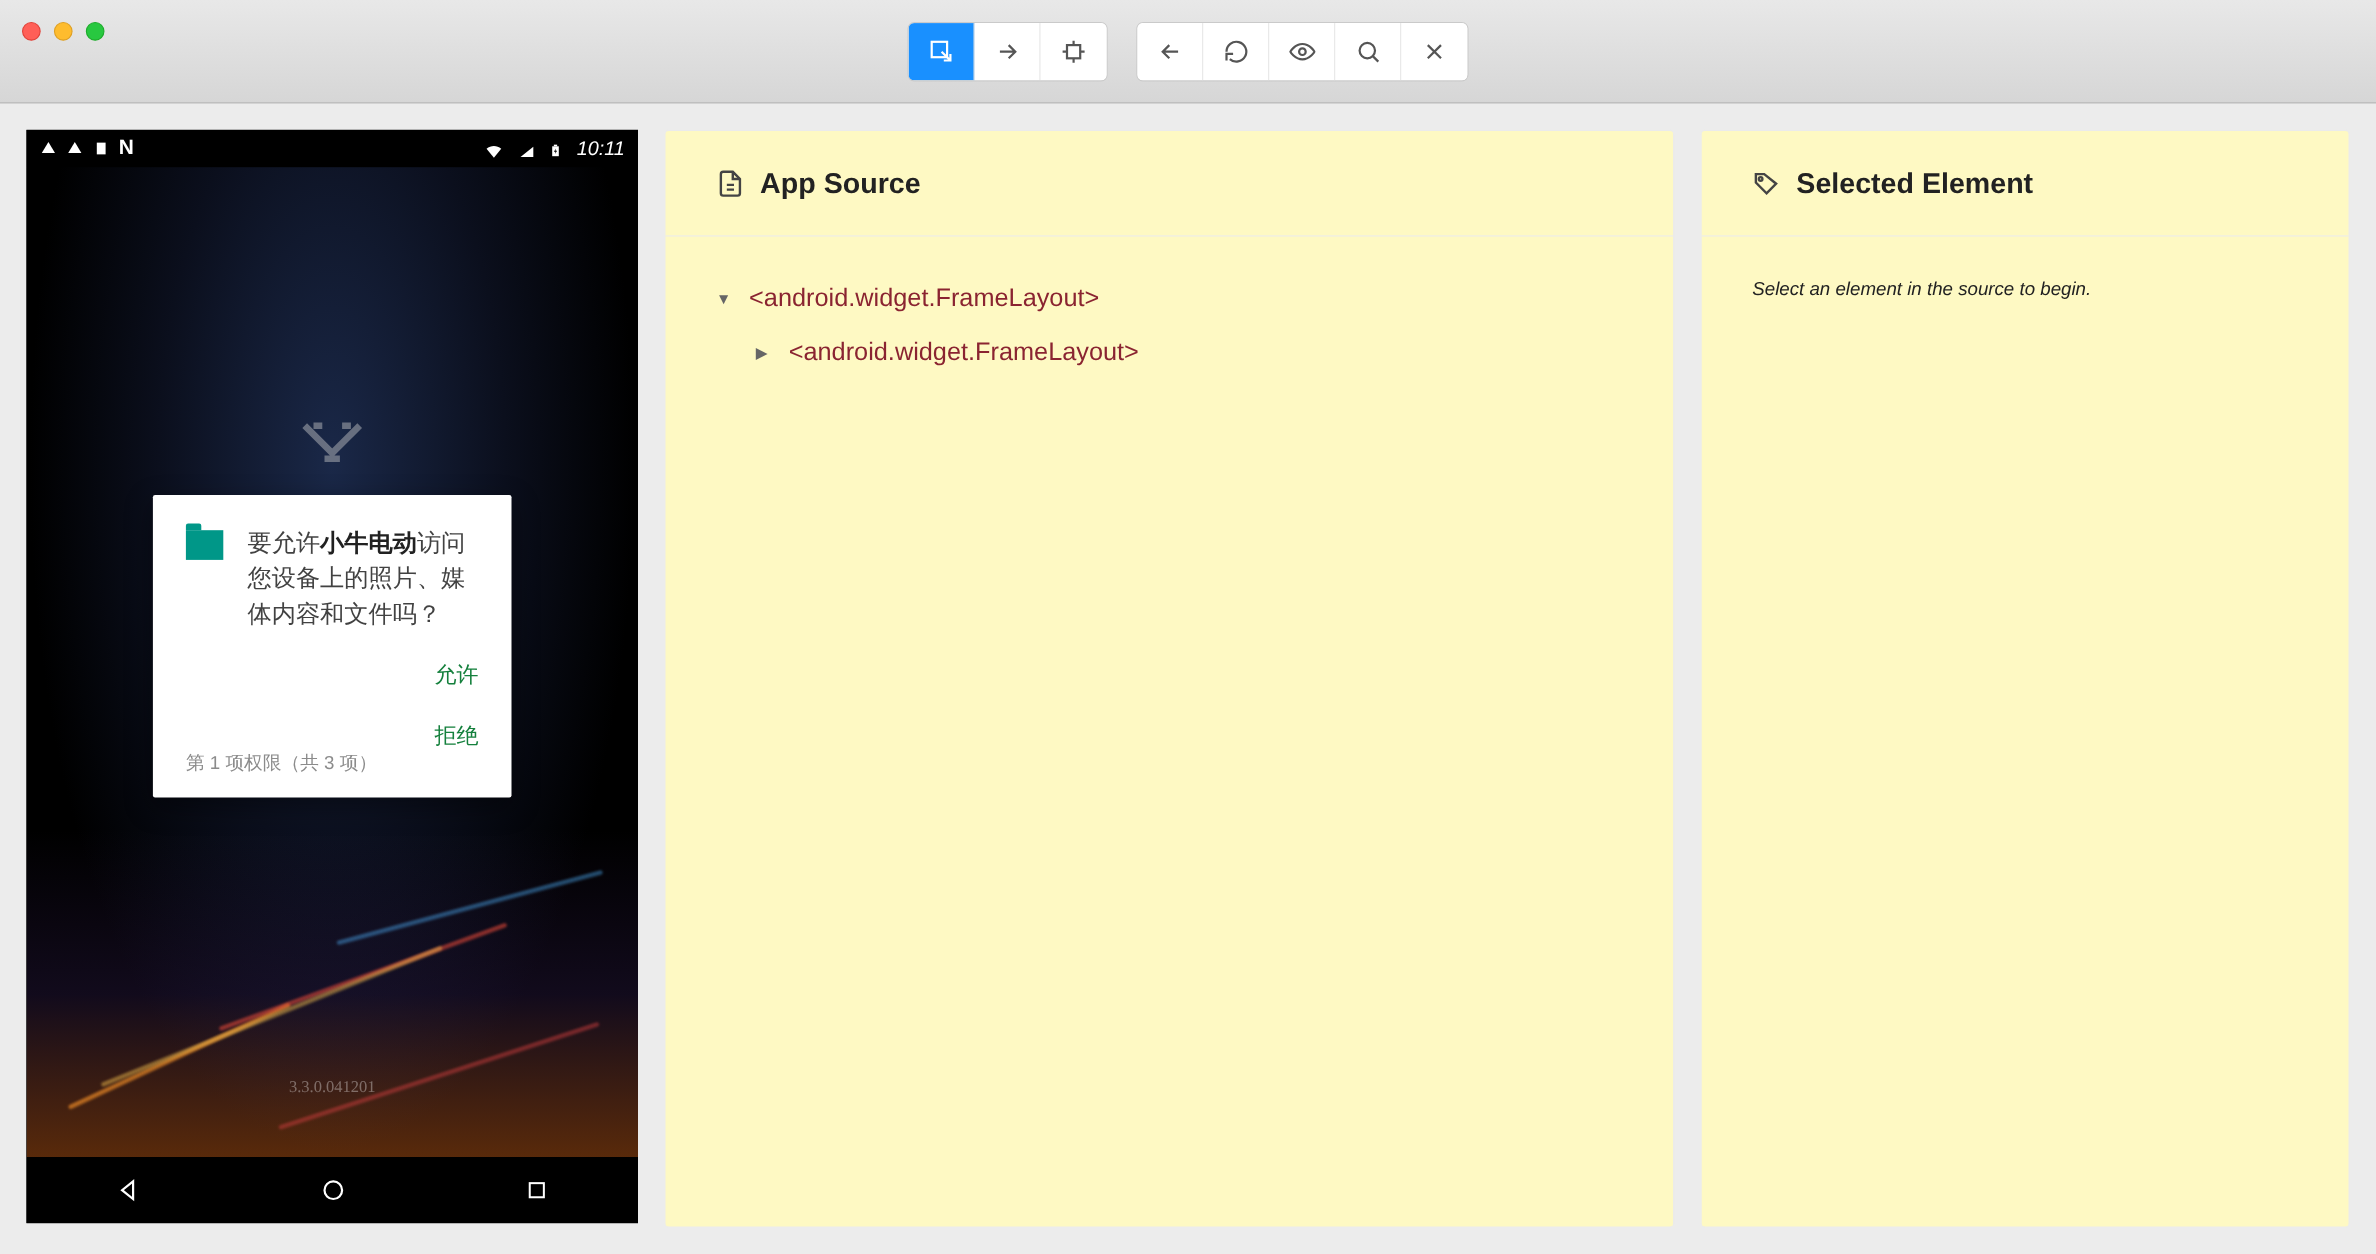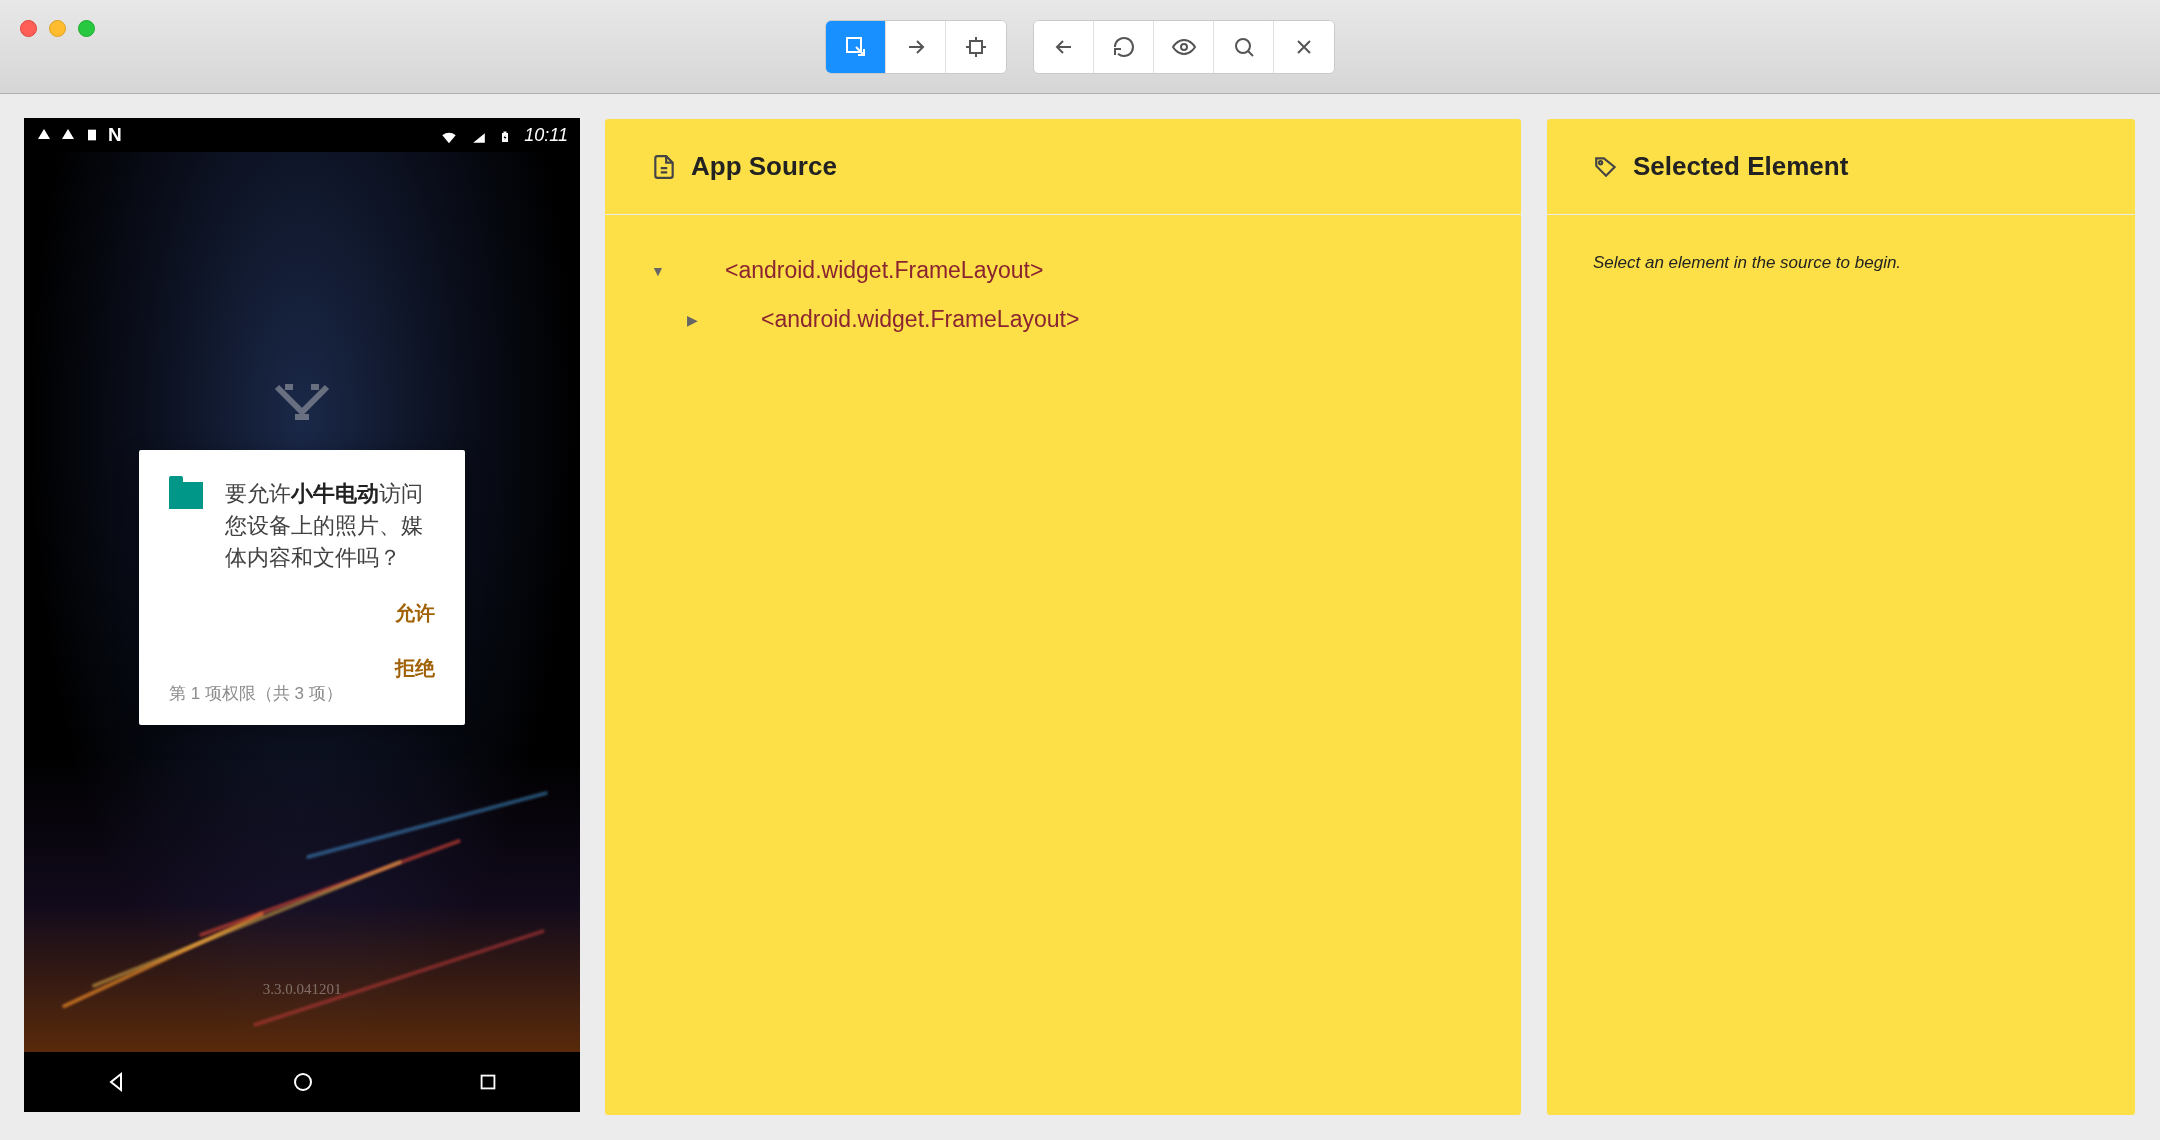--- a/index.html
+++ b/index.html
@@ -36,35 +36,35 @@
 .logo-shape { position: absolute; top: 25%; left: 50%; transform: translateX(-50%); color: #8a8f9a; opacity: .7; }
 .version-text { position:absolute; bottom:6%; left:50%; transform:translateX(-50%); color:rgba(255,255,255,.35); font-size:15px;font-family:Liberation Serif, serif; }
 
 .perm-dialog { position: absolute; top: 332px; left: 50%; transform: translateX(-50%); width: 326px; background: #fff; border-radius: 2px; box-shadow: 0 8px 24px rgba(0,0,0,.4); padding: 28px 30px 20px 30px; }
 .perm-body { display: flex; gap: 22px; }
 .perm-icon { width: 34px; height: 27px; background: #009788; position: relative; margin-top: 4px; flex-shrink:0; }
 .perm-icon::before { content:""; position:absolute; top:-6px; left:0; width:14px; height:6px; background:#009788; border-radius: 2px 2px 0 0; }
 .perm-text { font-size: 22px; line-height: 1.45; color: #424242; }
 .perm-text b { color: #212121; }
 .perm-actions { display: flex; flex-direction: column; align-items: flex-end; margin-top: 26px; gap: 28px; }
-.perm-btn { color: #a16207; font-size: 20px; font-weight: 700; cursor: pointer; background:none; border:none; }
+.perm-btn { color: #15803d; font-size: 20px; font-weight: 400; cursor: pointer; background:none; border:none; }
 .perm-footer { font-size: 17px; color: #8b8b8b; }
 
 .nav-bar { position: absolute; bottom: 0; left: 0; right: 0; height: 60px; background: #000; display: flex; align-items: center; justify-content: space-around; color: #fff; }
 
-.panel { background: #fde047; border: 1px solid #ebebeb; border-radius: 4px; }
+.panel { background: #fef9c3; border: 1px solid #ebebeb; border-radius: 4px; }
 .source-panel { flex: 1; display: flex; flex-direction: column; }
 .selected-panel { width: 590px; }
 .panel-header { height: 96px; display: flex; align-items: center; padding: 0 46px; gap: 14px; border-bottom: 1px solid #ebebeb; font-size: 26px; font-weight: 700; color: #222; }
 .panel-header svg { width: 26px; height: 26px; color: #444; }
 .tree { padding: 38px 46px; font-size: 23px; }
 .tree-row { display: flex; align-items: center; gap: 16px; padding: 4px 0; cursor: pointer; color: #939; }
 .tree-row.child { margin-left: 36px; margin-top: 14px; }
 .tree-arrow { color: #666; font-size: 14px; width: 14px; }
-.tree-label { color: #8a2431; margin-left: 44px; }
+.tree-label { color: #8a2431; }
 .placeholder { padding: 38px 46px; font-size: 17px; font-style: italic; color: #222; }
 </style>
 </head>
 <body>
 
 <div class="titlebar">
   <div class="traffic-lights">
     <div class="tl red"></div>
     <div class="tl yellow"></div>
     <div class="tl green"></div>

